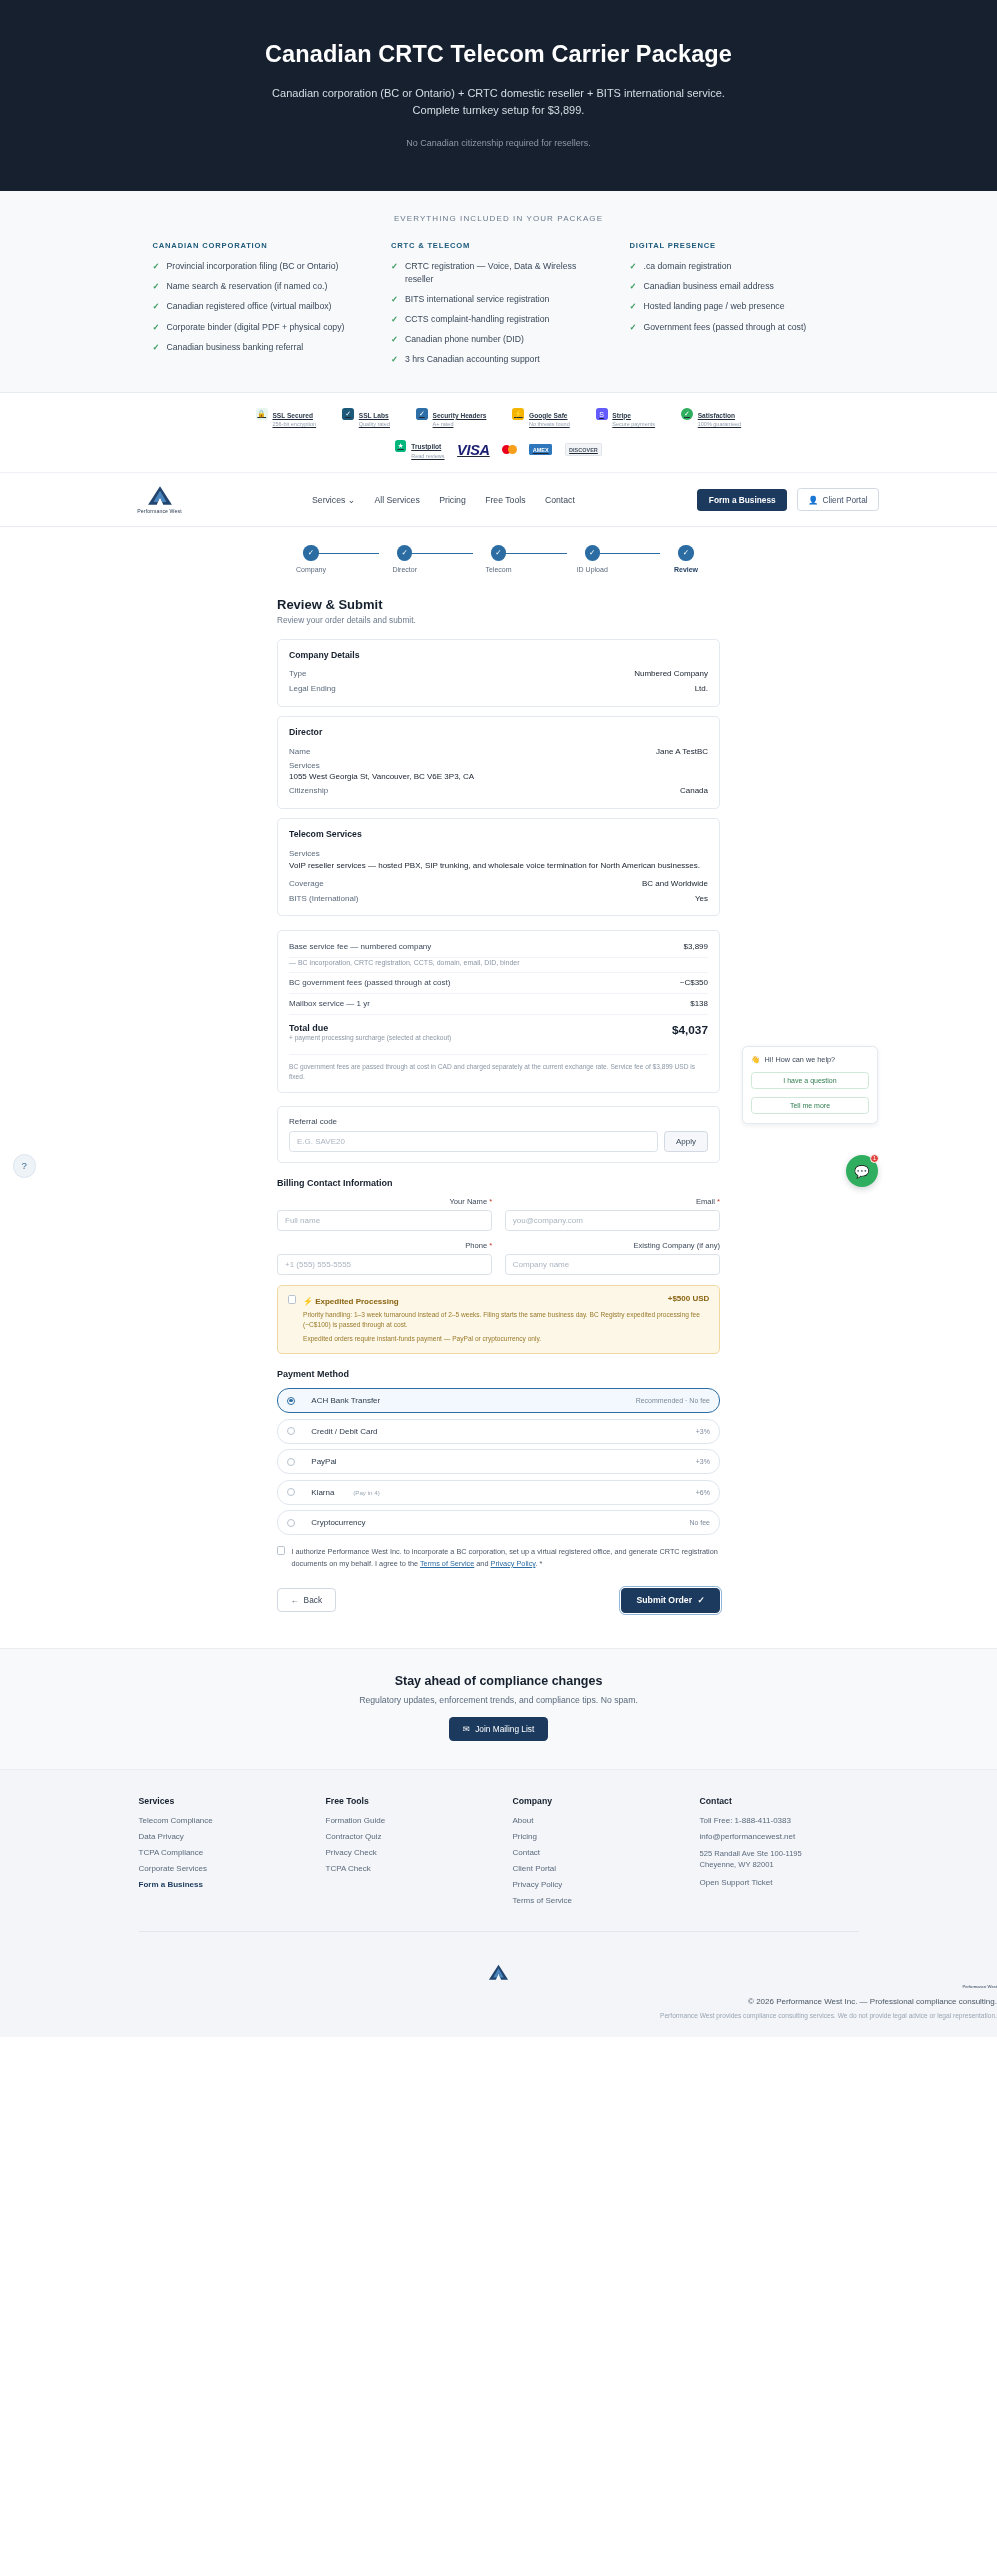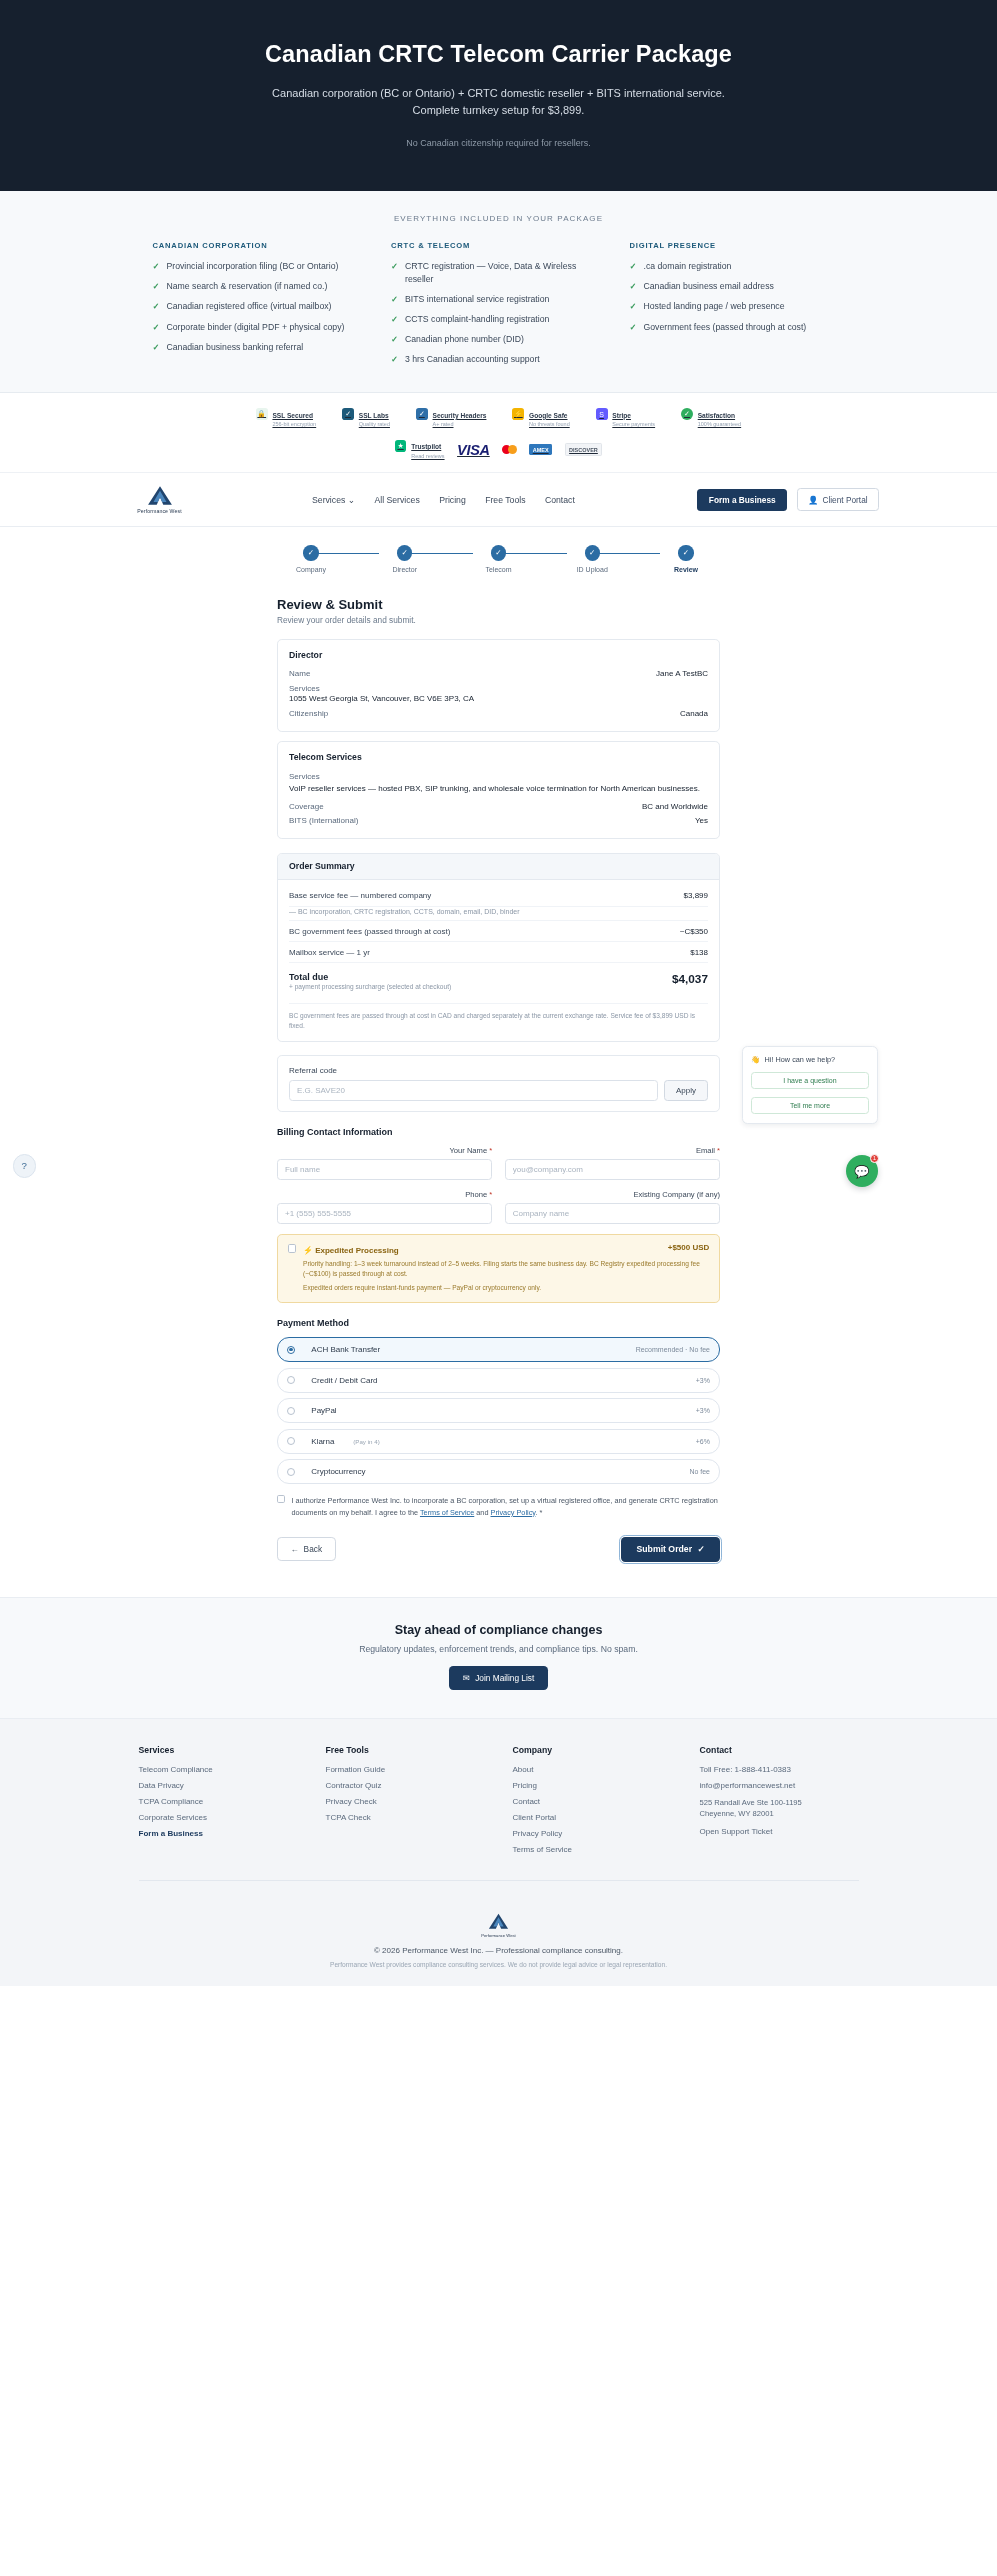--- a/index.html
+++ b/index.html
@@ -303,21 +303,21 @@
   
   .footer { background:#f3f5f8; padding: 26px 0 18px; }
   .f-cols { width: 720px; margin: 0 auto; display:flex; gap: 28px; }
   .f-col { width: 25%; }
   .f-h { font-size:8.7px; font-weight:bold; color:#16202e; margin-bottom:9.7px; }
   .f-col ul { list-style:none; margin:0; padding:0; }
   .f-col li { font-size:8px; color:#5b6a7d; margin-bottom:7px; }
   .f-col li.bold { color:#1c3a5e; font-weight:bold; }
   .f-col .addr { font-size:7.6px; color:#5b6a7d; line-height:1.5; margin-bottom:7px;}
   .f-rule { width:720px; margin: 19.4px auto 0; border-top:0.7px solid #e2e7ee; }
-  .f-bottom { text-align:center; padding-top: 32px; }
+  .f-bottom { text-align:right; padding-top: 32px; }
   .f-logo-mark { width:21px; height:16.6px; margin: 0 auto 2.8px; display:block;}
   .f-logo-text { font-size:4.2px; color:#2a3b52; }
   .f-copy { font-size:8px; color:#4b5766; margin-top:8.3px; }
   .f-dis { font-size:6.6px; color:#9aa6b4; margin-top:6.2px; }
 
   
   .chat-card {
     position:absolute; right: 119px; top: 1046px;
     width: 136px; background:#fff; border:0.7px solid #e4e9ef;
     border-radius:5.5px; padding: 8.3px; box-shadow: 0 1.4px 5.5px rgba(20,30,45,.07);
@@ -505,20 +505,31 @@
         </div>
         <div class="step active">
           <div class="dot">✓</div>
           <div class="lbl">Review</div>
         </div>
       </div>
 
       <h2 class="sec-title">Review &amp; Submit</h2>
       <p class="sec-sub">Review your order details and submit.</p>
 
+      <div class="card">
+        <div class="card-h">Company Details</div>
+        <div class="kv">
+          <span>Type</span>
+          <span class="v">Numbered Company</span>
+        </div>
+        <div class="kv">
+          <span>Legal Ending</span>
+          <span class="v">Ltd.</span>
+        </div>
+      </div>
 
       <div class="card">
         <div class="card-h">Director</div>
         <div class="kv">
           <span>Name</span>
           <span class="v">Jane A TestBC</span>
         </div>
         <div class="kv-label">Services</div>
         <div class="kv-block">1055 West Georgia St, Vancouver, BC V6E 3P3, CA</div>
         <div class="kv">
@@ -535,21 +546,20 @@
           <span>Coverage</span>
           <span class="v">BC and Worldwide</span>
         </div>
         <div class="kv">
           <span>BITS (International)</span>
           <span class="v">Yes</span>
         </div>
       </div>
 
       <div class="summary">
-        <div class="summary-h">Order Summary</div>
         <div class="summary-b">
           <div class="li">
             <span class="lab">Base service fee — numbered company</span>
             <span class="amt">$3,899</span>
           </div>
           <div class="li sub">— BC incorporation, CRTC registration, CCTS, domain, email, DID, binder</div>
           <div class="li">
             <span class="lab">BC government fees (passed through at cost)</span>
             <span class="amt">~C$350</span>
           </div>

